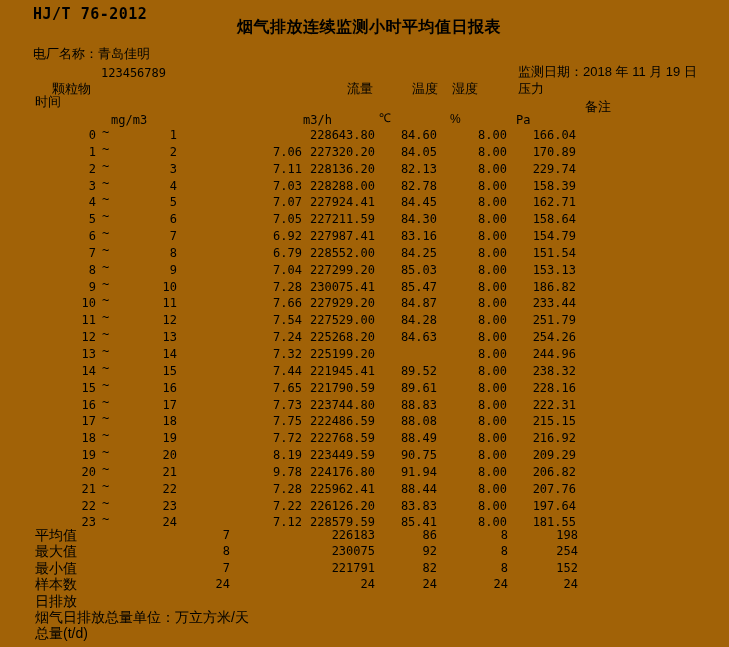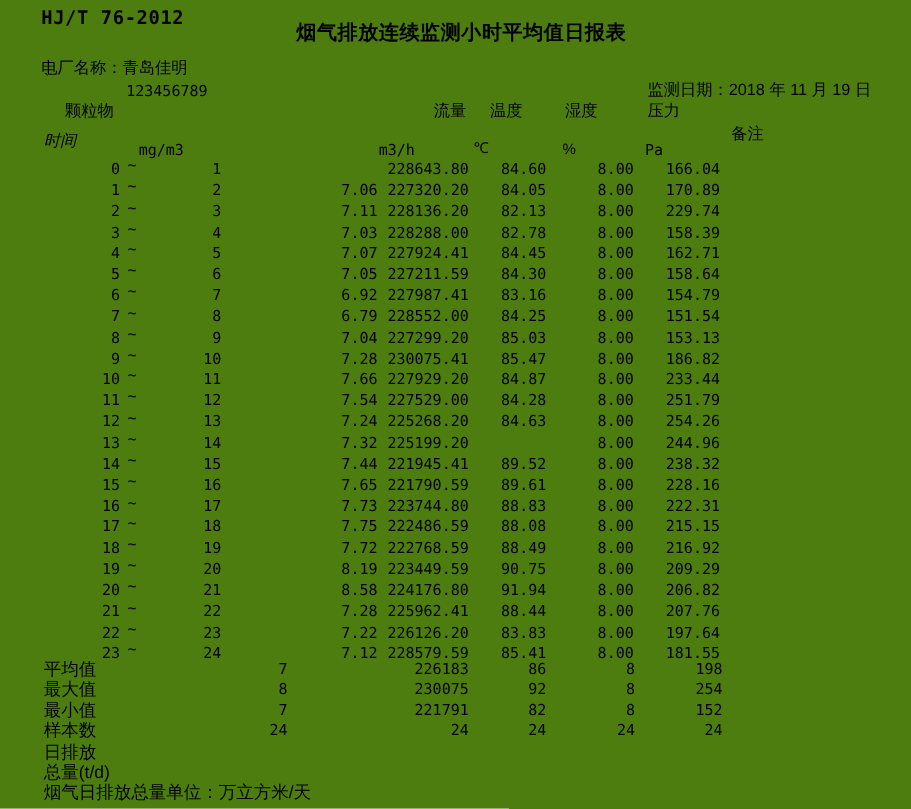--- a/index.html
+++ b/index.html
@@ -1,34 +1,34 @@
 <!DOCTYPE html>
 <html><head>
 <meta charset="utf-8">
 <style>
   html,body{margin:0;padding:0;background:#ffffff;}
   .page{
-    position:relative;width:729px;height:647px;background:#4d7c0f;color:#000;
+    position:relative;width:729px;height:647px;background:#a16207;color:#000;
     font-family:"Liberation Sans", sans-serif;overflow:hidden;
   }
   .abs{position:absolute;white-space:pre;}
   .cjk{font-size:13px;line-height:14px;}
   .num{font-family:"DejaVu Sans Mono", monospace;font-size:12px;line-height:14px;}
   .doc-code{left:33px;top:5px;font-family:"DejaVu Sans Mono", monospace;font-weight:bold;font-size:15px;letter-spacing:0.5px;}
   .title{left:237px;top:20px;font-weight:bold;font-size:16px;letter-spacing:0.5px;}
   .plant{left:33px;top:47px;}
   .tick{left:35px;top:56px;font-size:13px;}
   .serial{left:101px;top:66px;}
   .date{left:518px;top:65px;}
   .h-dust{left:52px;top:82px;}
   .h-flow{left:347px;top:82px;}
-  .h-temp{left:392px;top:82px;}
+  .h-temp{left:412px;top:82px;}
   .h-hum{left:452px;top:82px;}
   .h-pres{left:518px;top:82px;}
-  .h-time{left:35px;top:106px;font-style:italic;}
+  .h-time{left:35px;top:95px;}
   .h-note{left:585px;top:100px;}
   .u-dust{left:111px;top:113px;}
   .u-flow{left:303px;top:113px;}
   .u-temp{left:379px;top:111px;font-size:12px;}
   .u-hum{left:450px;top:112px;font-size:12px;}
   .u-pres{left:516px;top:113px;}
   
   .rows{position:absolute;left:0;top:127px;width:729px;}
   .row{position:relative;height:16.85px;}
   .cell{
@@ -282,21 +282,21 @@
       <span class="cell c-dust">8.19</span>
       <span class="cell c-flow">223449.59</span>
       <span class="cell c-temp">90.75</span>
       <span class="cell c-hum">8.00</span>
       <span class="cell c-pres">209.29</span>
     </div>
       <div class="row">
       <span class="cell c-from">20</span>
       <span class="cell c-tilde">~</span>
       <span class="cell c-to">21</span>
-      <span class="cell c-dust">8.58</span>
+      <span class="cell c-dust">9.78</span>
       <span class="cell c-flow">224176.80</span>
       <span class="cell c-temp">91.94</span>
       <span class="cell c-hum">8.00</span>
       <span class="cell c-pres">206.82</span>
     </div>
       <div class="row">
       <span class="cell c-from">21</span>
       <span class="cell c-tilde">~</span>
       <span class="cell c-to">22</span>
       <span class="cell c-dust">7.28</span>
@@ -357,20 +357,20 @@
       <span class="scell s-dust">24</span>
       <span class="scell s-flow">24</span>
       <span class="scell s-temp">24</span>
       <span class="scell s-hum">24</span>
       <span class="scell s-pres">24</span>
     </div>
     <div class="srow">
       <span class="slabel">日排放</span>
     </div>
     <div class="srow">
+      <span class="slabel">烟气日排放总量单位：万立方米/天</span>
+    </div>
+    <div class="srow">
       <span class="slabel">总量(t/d)</span>
     </div>
-    <div class="srow">
-      <span class="slabel">烟气日排放总量单位：万立方米/天</span>
-    </div>
   </div>
 
 </div>
 
 </body></html>

